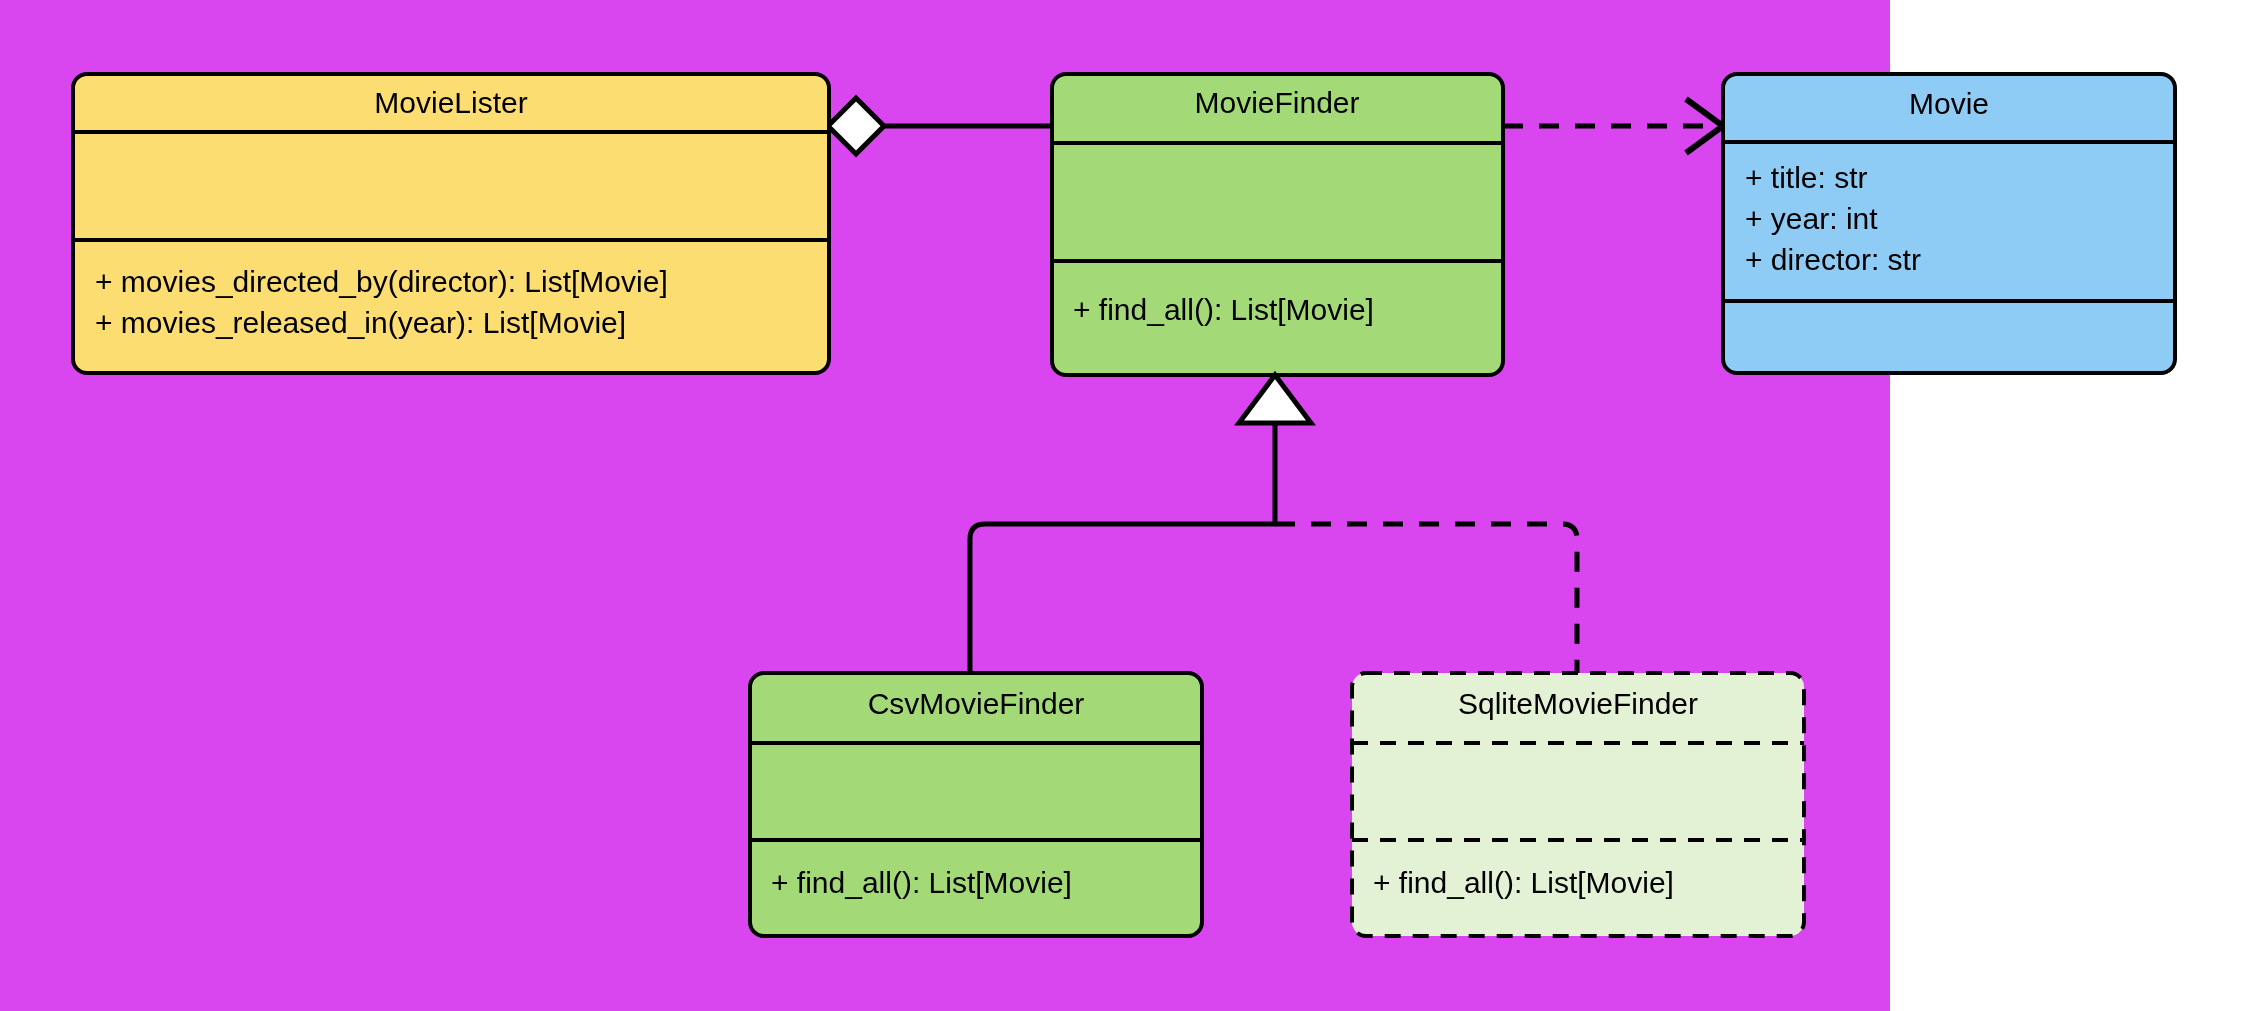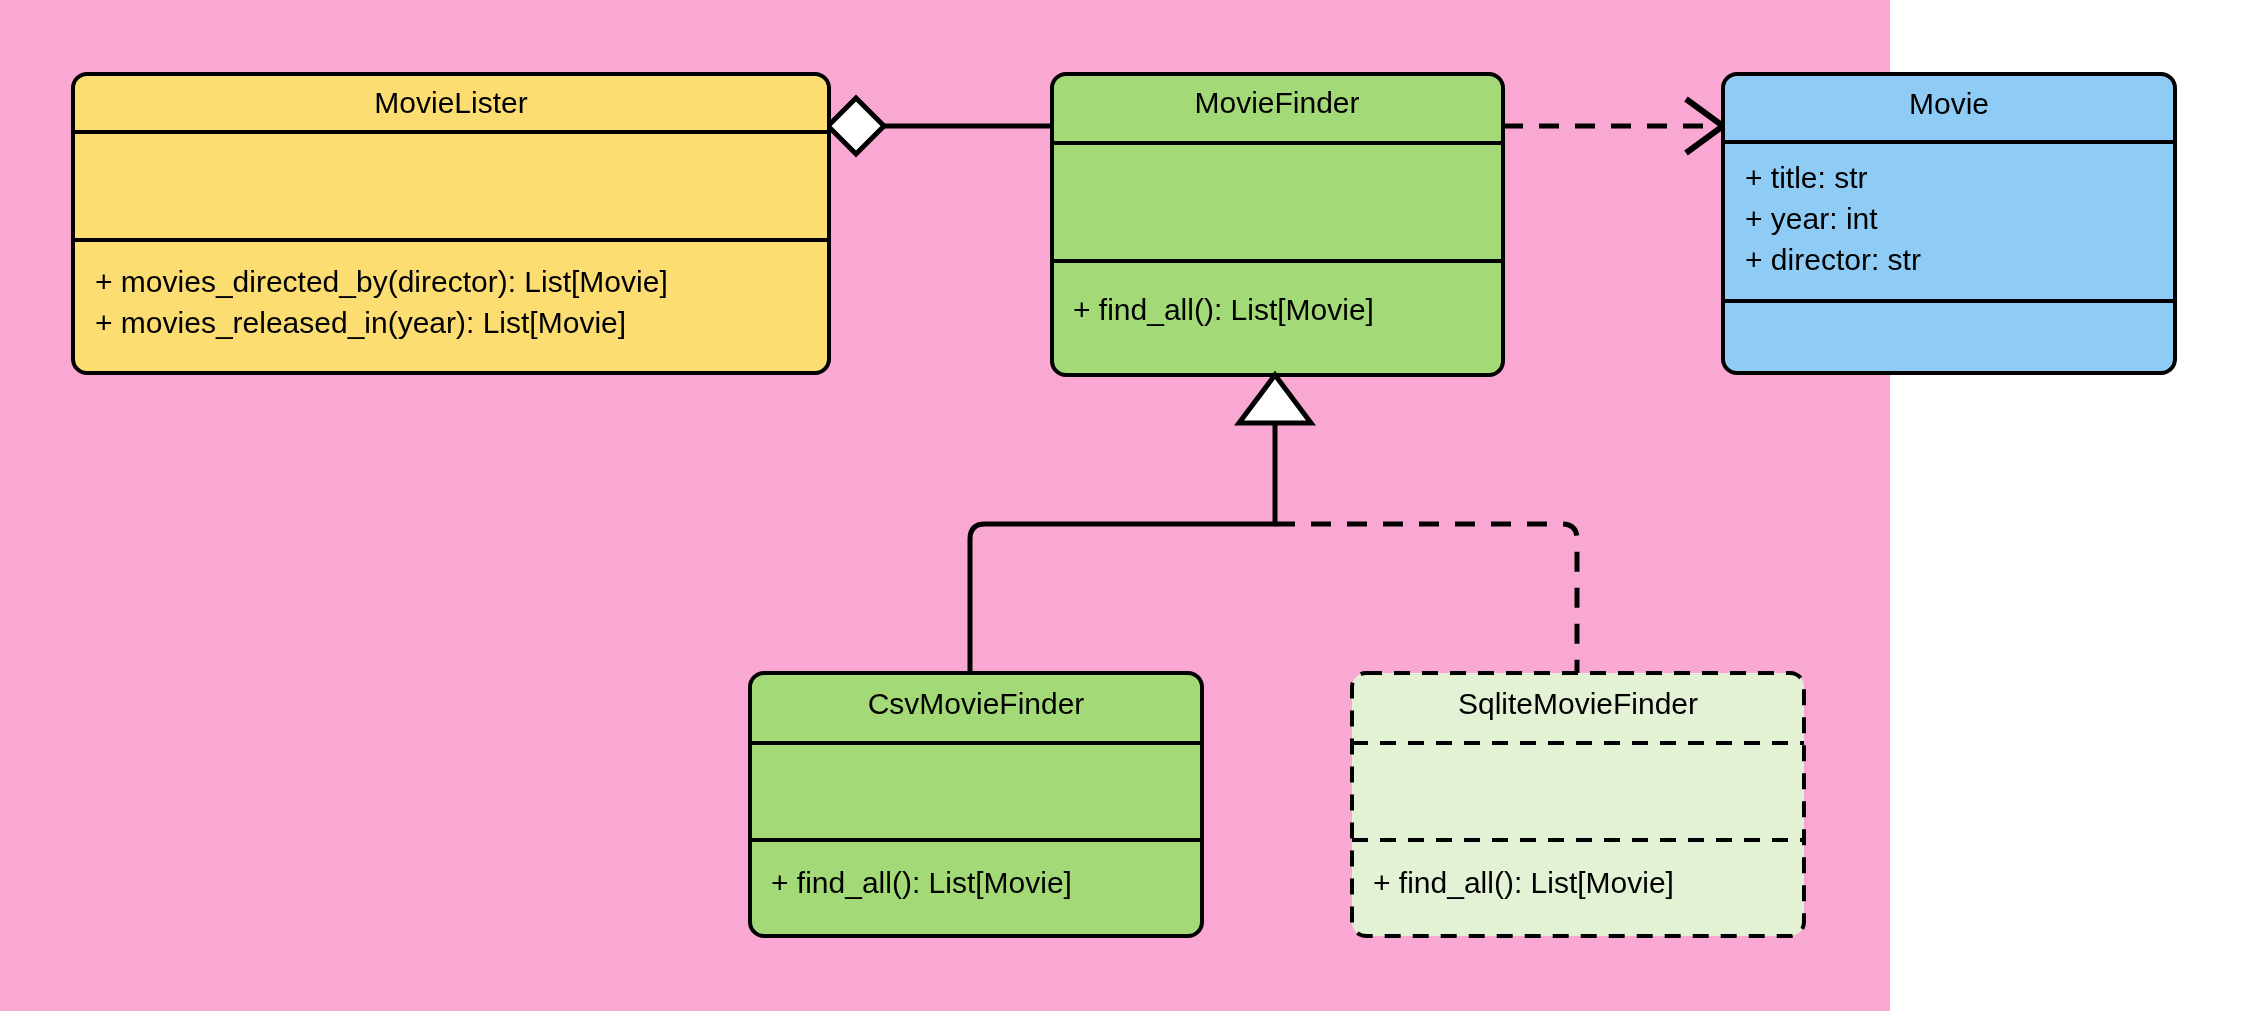--- a/index.html
+++ b/index.html
@@ -10,21 +10,21 @@
   body {
     width: 2250px;
     height: 1011px;
     font-family: "Liberation Sans", sans-serif;
     overflow: hidden;
   }
   #diagram-root {
     position: relative;
     width: 1890px;
     height: 1011px;
-    background: #f9a8d4;
+    background: #d946ef;
   }
   svg.uml-canvas {
     display: block;
     width: 2250px;
     height: 1011px;
   }
   .cls-title {
     font-family: "Liberation Sans", sans-serif;
     font-size: 30px;
     fill: #000000;

